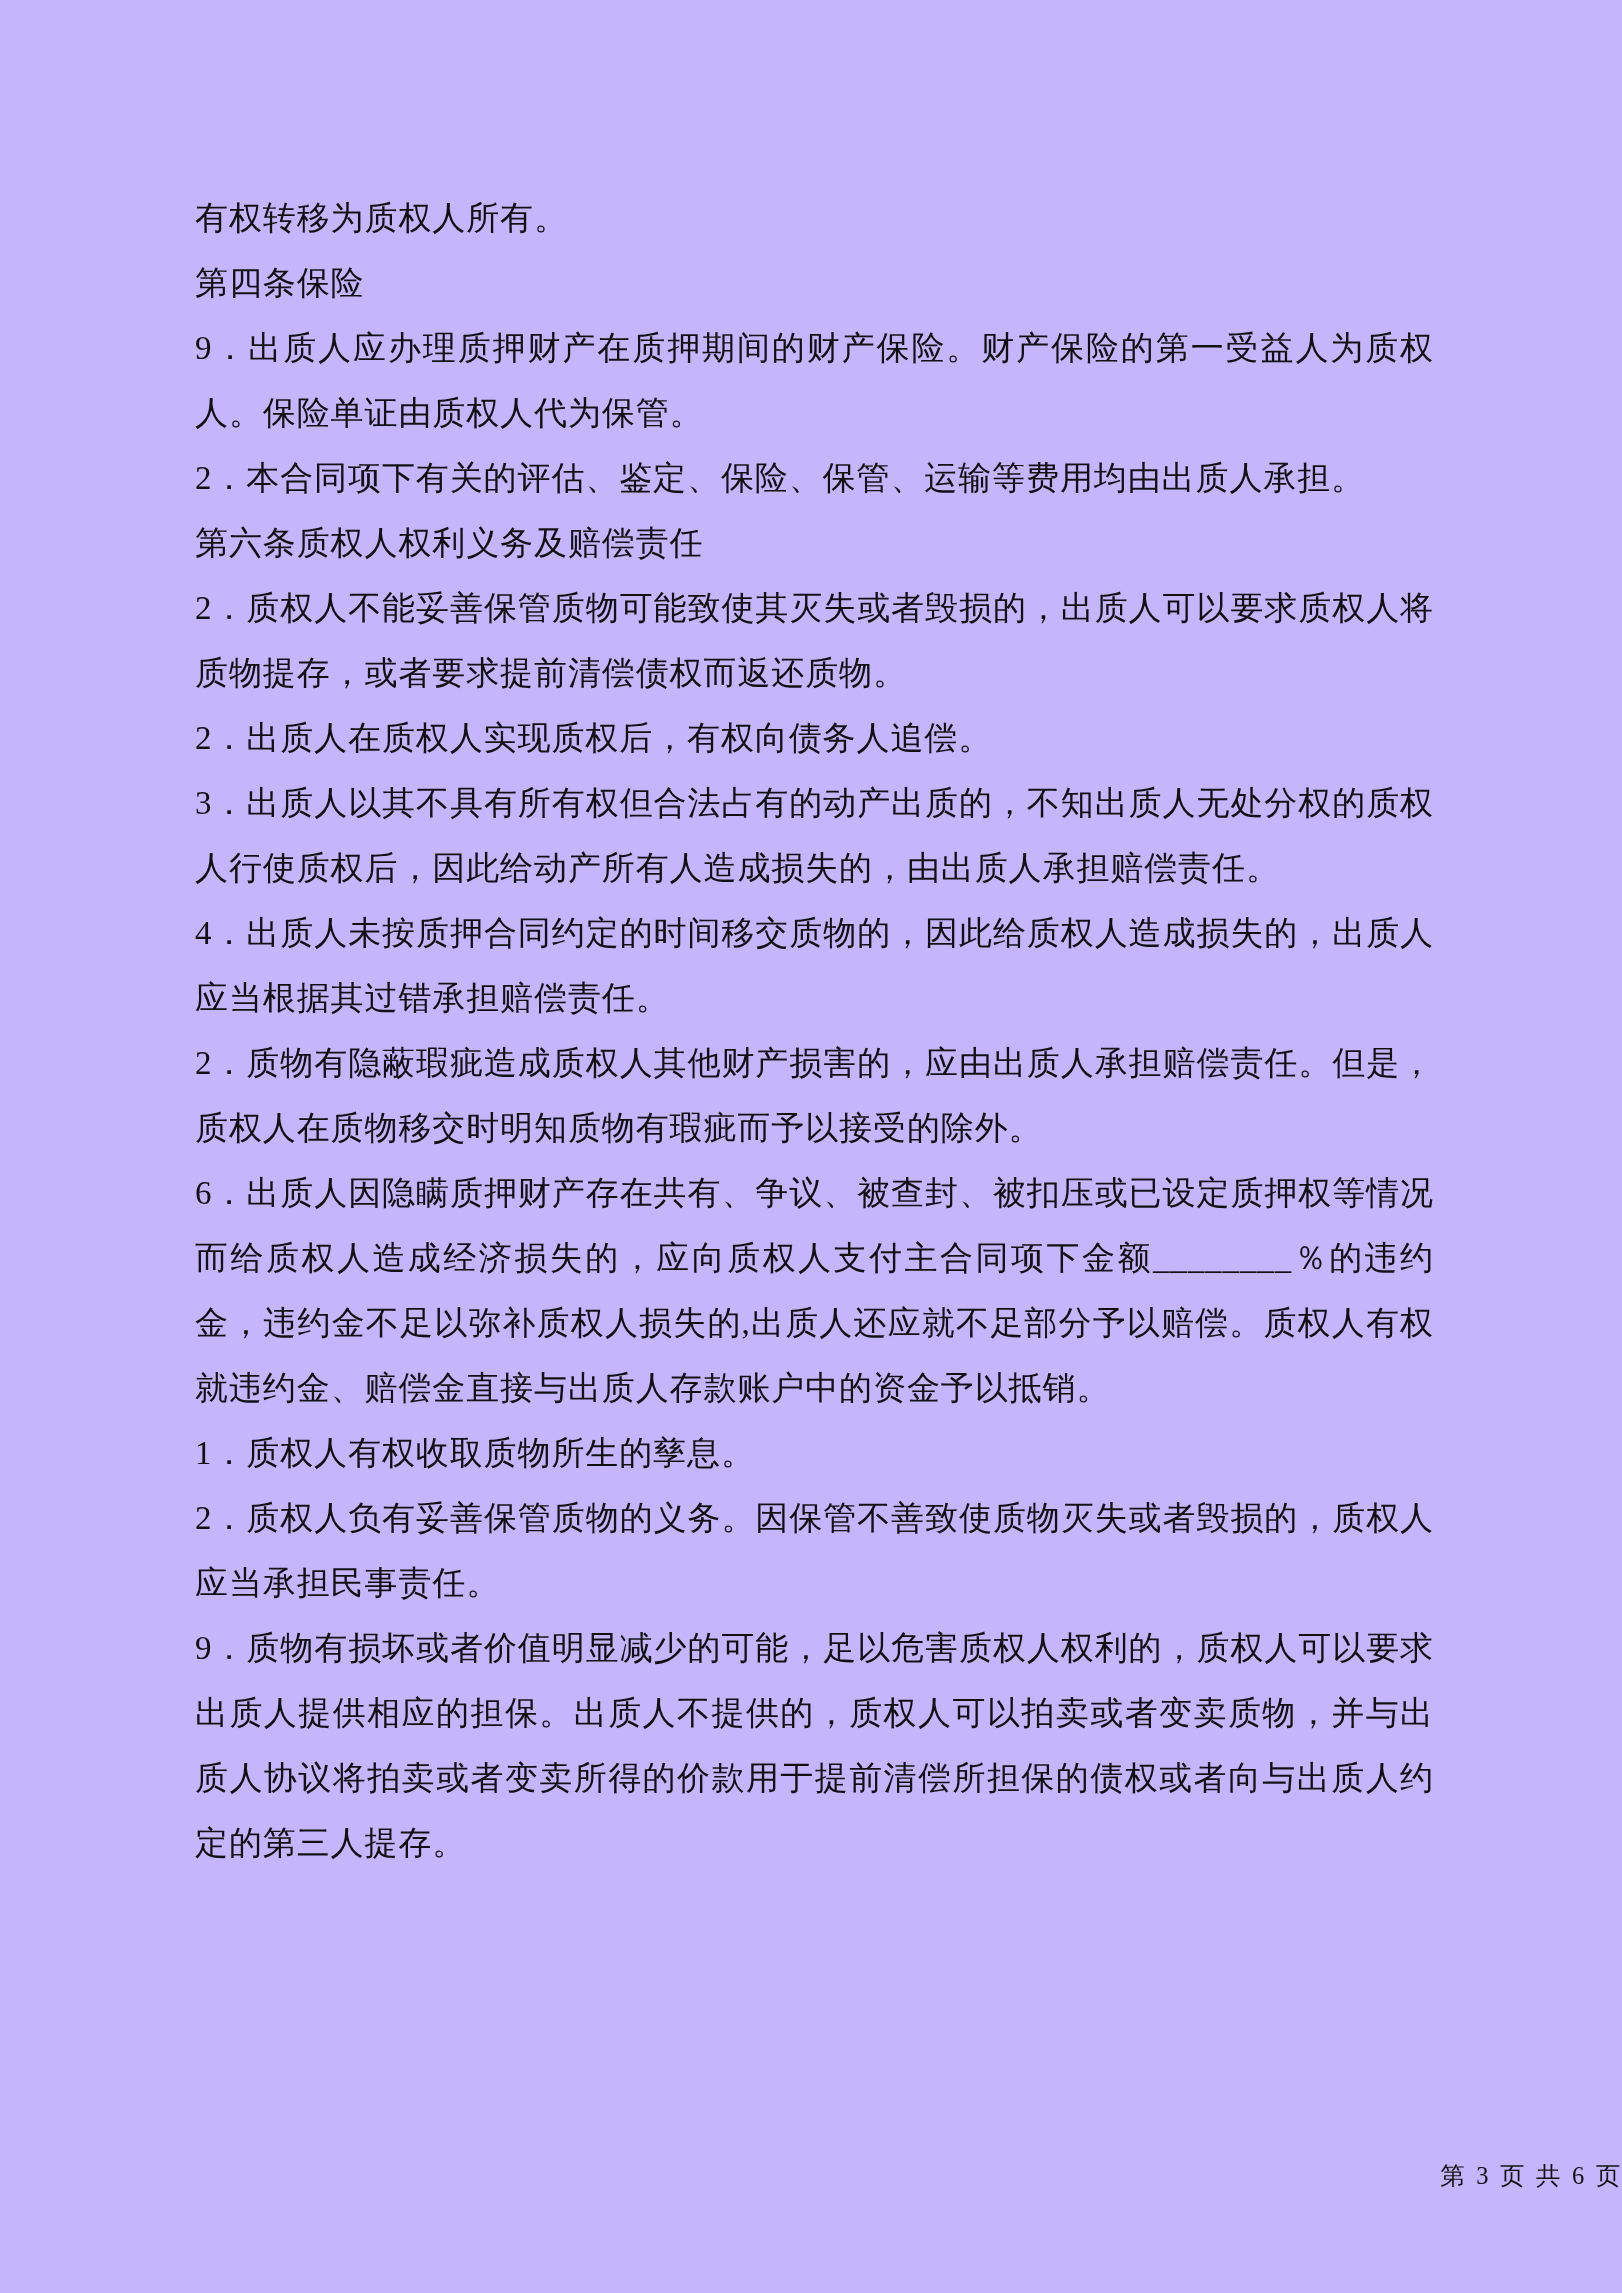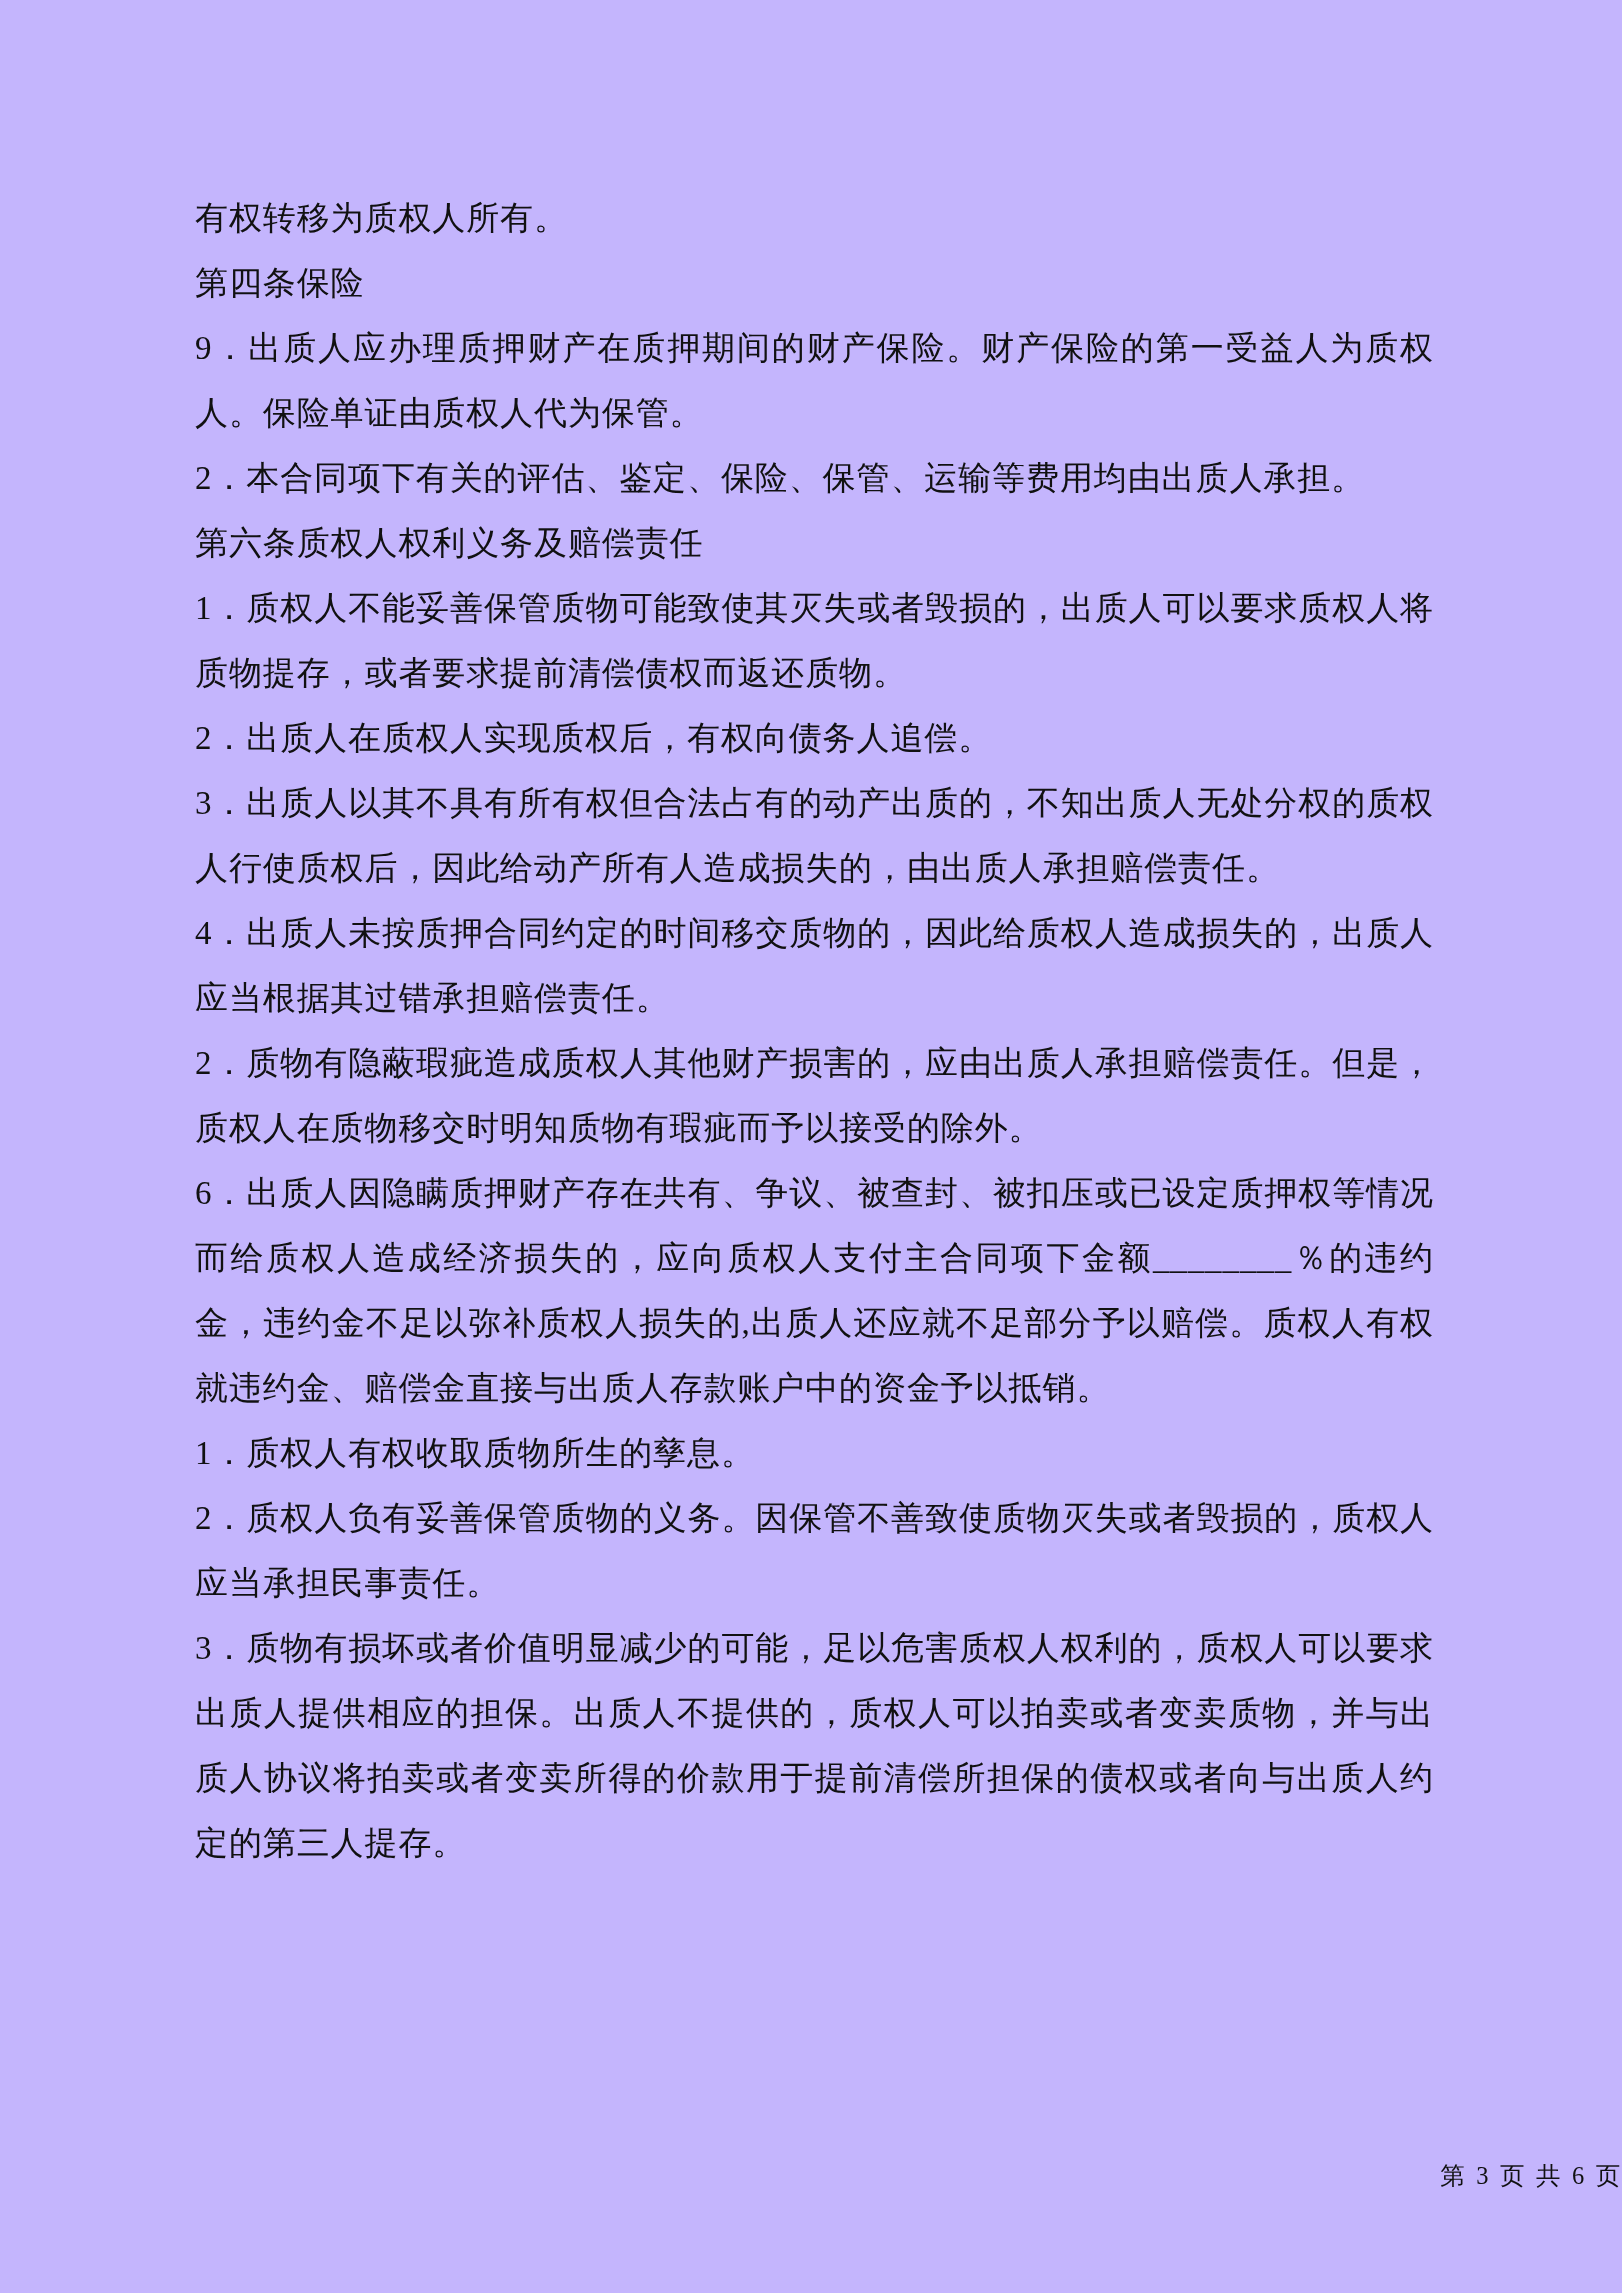--- a/index.html
+++ b/index.html
@@ -49,25 +49,25 @@
 </head>
 <body>
 
 <div class="page">
   <div class="content">
     <p>有权转移为质权人所有。</p>
     <p>第四条保险</p>
     <p>9．出质人应办理质押财产在质押期间的财产保险。财产保险的第一受益人为质权人。保险单证由质权人代为保管。</p>
     <p>2．本合同项下有关的评估、鉴定、保险、保管、运输等费用均由出质人承担。</p>
     <p>第六条质权人权利义务及赔偿责任</p>
-    <p>1．质权人不能妥善保管质物可能致使其灭失或者毁损的，出质人可以要求质权人将质物提存，或者要求提前清偿债权而返还质物。</p>
+    <p>2．质权人不能妥善保管质物可能致使其灭失或者毁损的，出质人可以要求质权人将质物提存，或者要求提前清偿债权而返还质物。</p>
     <p>2．出质人在质权人实现质权后，有权向债务人追偿。</p>
     <p>3．出质人以其不具有所有权但合法占有的动产出质的，不知出质人无处分权的质权人行使质权后，因此给动产所有人造成损失的，由出质人承担赔偿责任。</p>
     <p>4．出质人未按质押合同约定的时间移交质物的，因此给质权人造成损失的，出质人应当根据其过错承担赔偿责任。</p>
     <p>2．质物有隐蔽瑕疵造成质权人其他财产损害的，应由出质人承担赔偿责任。但是，质权人在质物移交时明知质物有瑕疵而予以接受的除外。</p>
     <p>6．出质人因隐瞒质押财产存在共有、争议、被查封、被扣压或已设定质押权等情况而给质权人造成经济损失的，应向质权人支付主合同项下金额________％的违约金，违约金不足以弥补质权人损失的,出质人还应就不足部分予以赔偿。质权人有权就违约金、赔偿金直接与出质人存款账户中的资金予以抵销。</p>
     <p>1．质权人有权收取质物所生的孳息。</p>
     <p>2．质权人负有妥善保管质物的义务。因保管不善致使质物灭失或者毁损的，质权人应当承担民事责任。</p>
-    <p>3．质物有损坏或者价值明显减少的可能，足以危害质权人权利的，质权人可以要求出质人提供相应的担保。出质人不提供的，质权人可以拍卖或者变卖质物，并与出质人协议将拍卖或者变卖所得的价款用于提前清偿所担保的债权或者向与出质人约定的第三人提存。</p>
+    <p>9．质物有损坏或者价值明显减少的可能，足以危害质权人权利的，质权人可以要求出质人提供相应的担保。出质人不提供的，质权人可以拍卖或者变卖质物，并与出质人协议将拍卖或者变卖所得的价款用于提前清偿所担保的债权或者向与出质人约定的第三人提存。</p>
   </div>
   <div class="footer">第 3 页 共 6 页</div>
 </div>
 
 
 </body></html>

